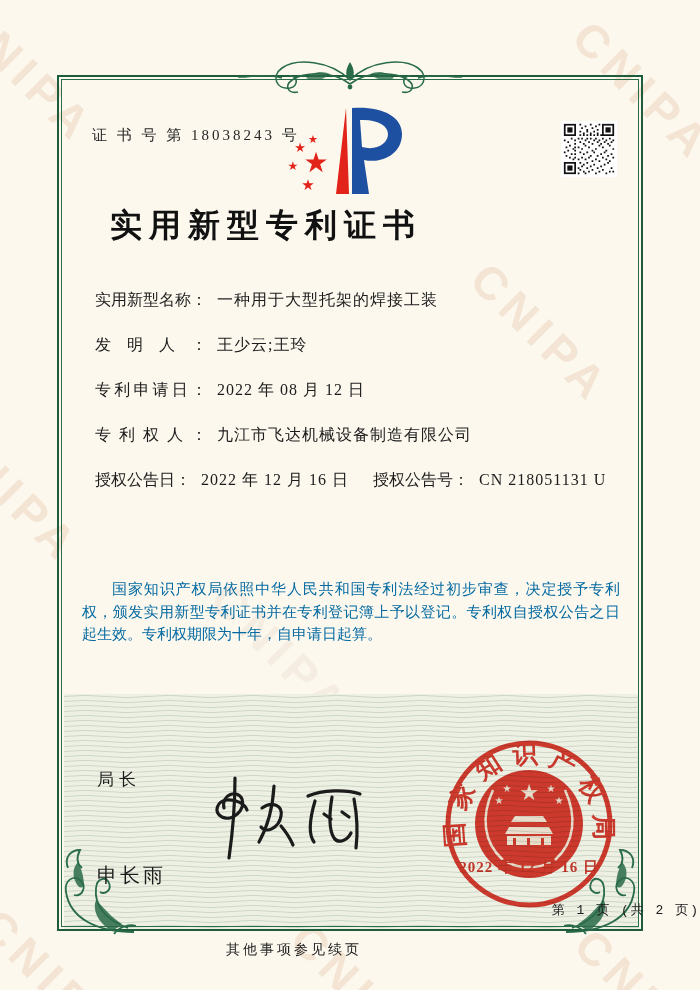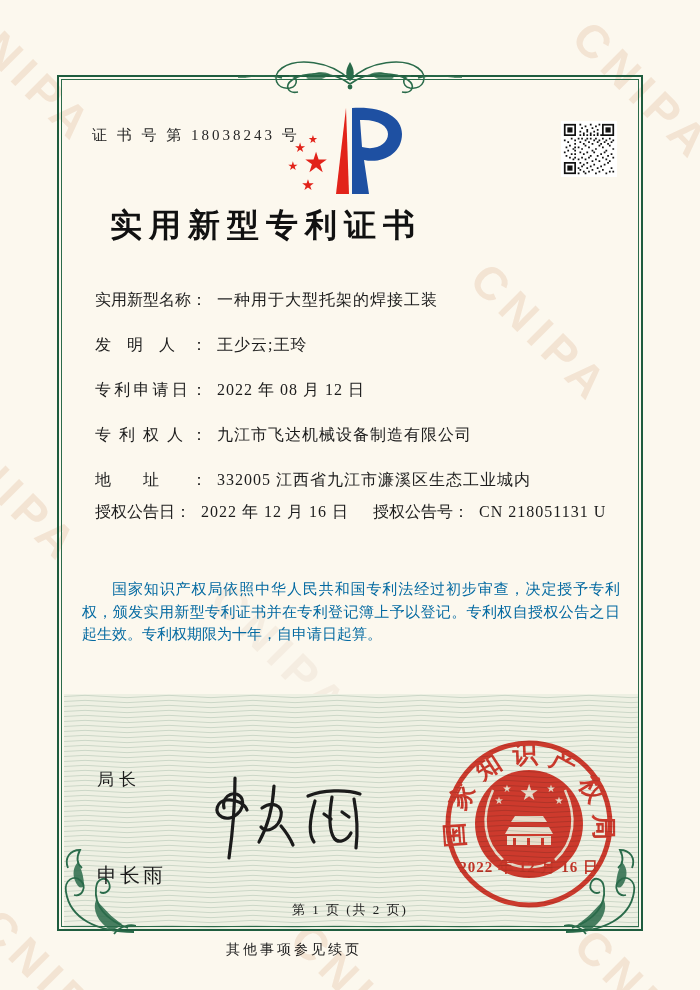--- a/index.html
+++ b/index.html
@@ -69,21 +69,21 @@
   .sig-title { position:absolute; left:97px; top:768px; z-index:3; font-size:17px; letter-spacing:5px;
     font-family:"Liberation Sans","DejaVu Sans",sans-serif; }
   .sig-name  { position:absolute; left:97px; top:862px; z-index:3; font-size:20px; letter-spacing:3px;
     font-family:"Liberation Sans","DejaVu Sans",sans-serif; }
   .sig-hand { position:absolute; left:196px; top:768px; z-index:3; }
   
   .seal { position:absolute; left:423px; top:736px; z-index:4; mix-blend-mode:multiply; }
   
   .page-num {
     position:absolute; left:0; top:901px; width:700px; z-index:3;
-    text-align:center; font-size:13px; letter-spacing:2px;
+    text-align:right; font-size:13px; letter-spacing:2px;font-family:Liberation Mono, monospace;
   }
   .cont-note {
     position:absolute; left:0; top:941px; width:588px; z-index:3;
     text-align:center; font-size:14px; letter-spacing:3px; color:#222;
   }
 </style>
 </head>
 <body>
 
 <div class="page">
@@ -192,23 +192,20 @@
       <span class="flabel">实用新型名称：</span><span class="fvalue">一种用于大型托架的焊接工装</span>
     </div>
     <div class="frow">
       <span class="flabel">发明人：</span><span class="fvalue">王少云;王玲</span>
     </div>
     <div class="frow">
       <span class="flabel">专利申请日：</span><span class="fvalue">2022 年 08 月 12 日</span>
     </div>
     <div class="frow">
       <span class="flabel">专利权人：</span><span class="fvalue">九江市飞达机械设备制造有限公司</span>
-    </div>
-    <div class="frow tight">
-      <span class="flabel">地址：</span><span class="fvalue">332005 江西省九江市濂溪区生态工业城内</span>
     </div>
     <div class="frow">
       <span class="flabel" style="width:96px;">授权公告日：</span><span class="fvalue">2022 年 12 月 16 日</span>
       <span class="pair2">
         <span class="flabel">授权公告号：</span><span class="fvalue">CN 218051131 U</span>
       </span>
     </div>
   </div>
 
   <div class="paras">

